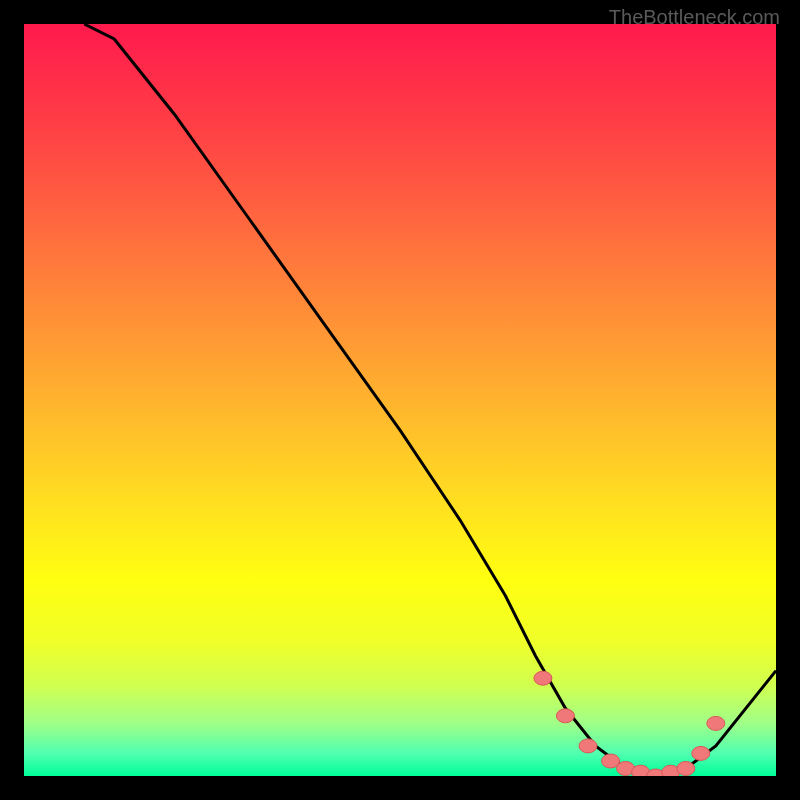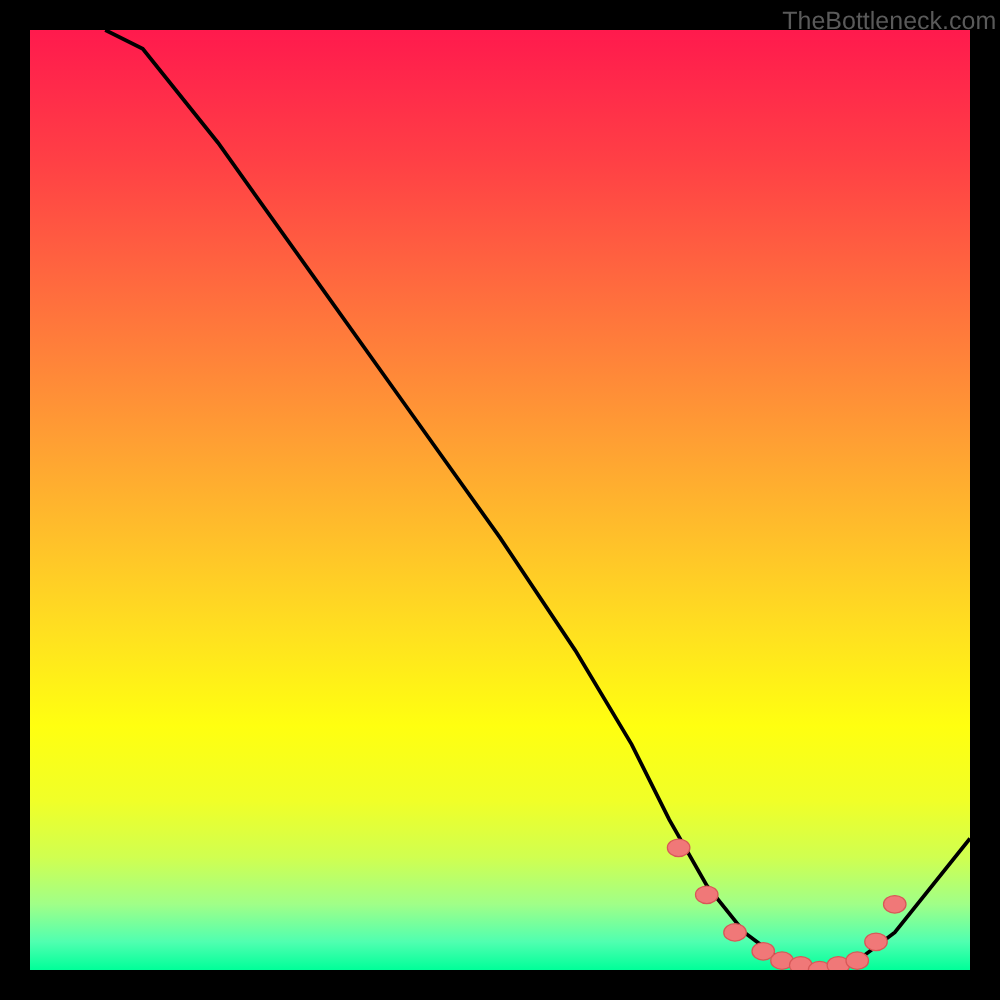--- a/index.html
+++ b/index.html
@@ -1,20 +1,20 @@
 <!DOCTYPE html>
 <html><head>
 <meta charset="utf-8">
 <style>
   * { margin: 0; padding: 0; box-sizing: border-box; }
   body { width: 800px; height: 800px; background: #000; position: relative; font-family: Arial, sans-serif; }
   .watermark {
     position: absolute;
     top: 6px;
-    right: 3px;
+    right: 20px;
     color: #5a5a5a;
     font-size: 20px;
     font-weight: normal;
     z-index: 10;
   }
   .plot-area {
     position: absolute;
     left: 24px;
     top: 24px;
     width: 752px;

